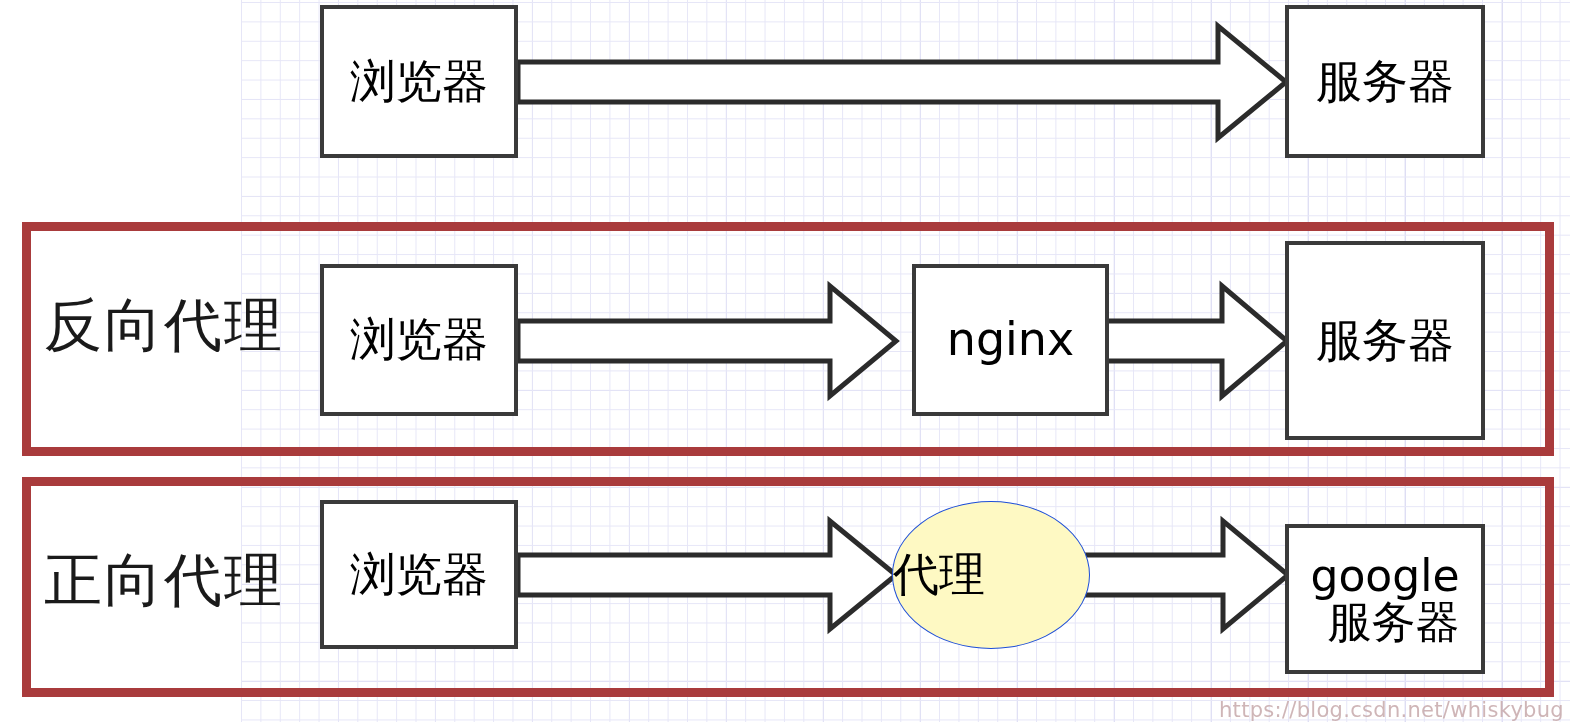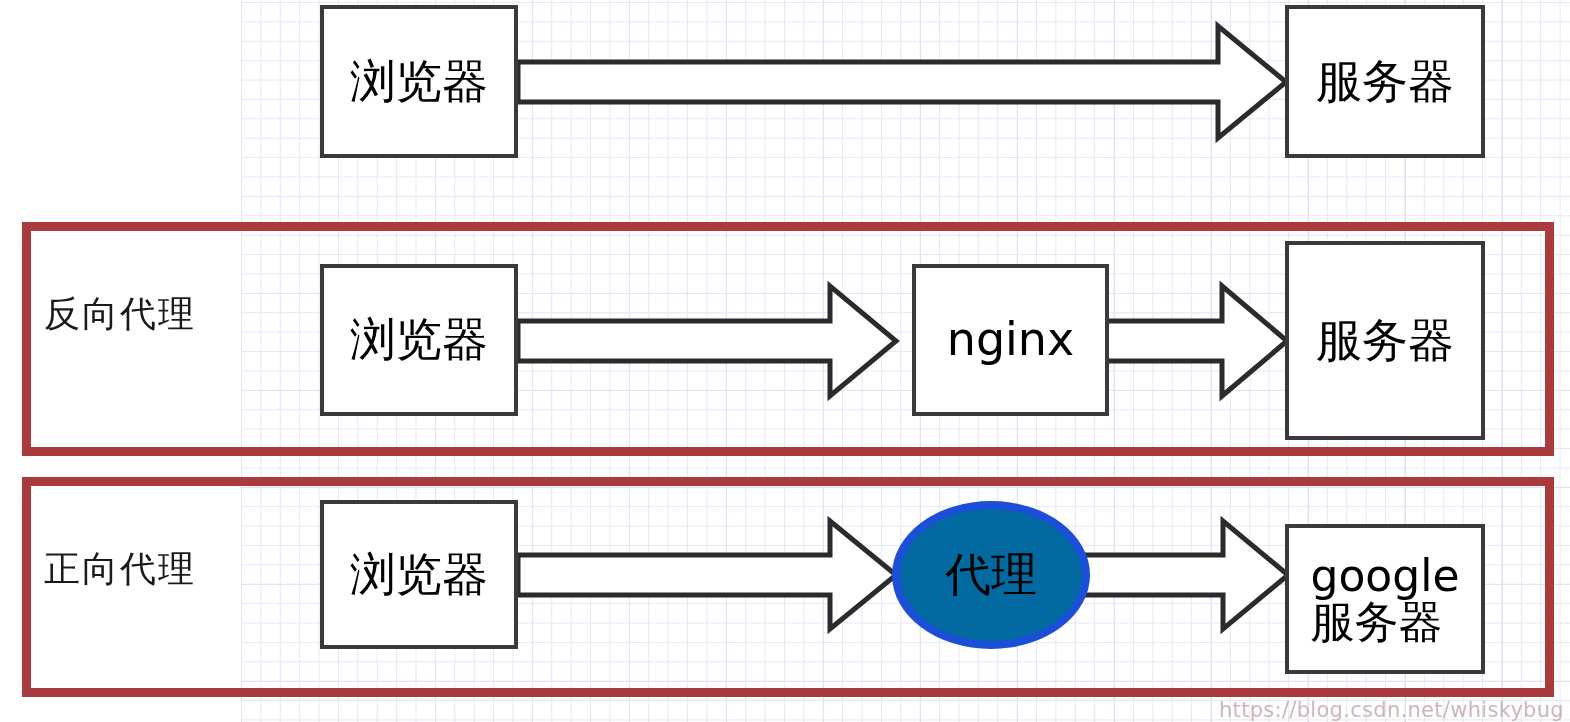--- a/index.html
+++ b/index.html
@@ -35,21 +35,21 @@
     position:absolute;
     border:9px solid #A93B3C;
     box-sizing:border-box;
     background:transparent;
   }
 
   
   .row-label{
     position:absolute;
     font-family:"DejaVu Serif","Liberation Serif",serif;
-    font-size:36px;
+    font-size:58px;
     color:#1a1a1a;
     letter-spacing:2px;
     white-space:nowrap;
     line-height:1;
   }
 
   
   .node-box{
     position:absolute;
     box-sizing:border-box;
@@ -57,36 +57,35 @@
     border:4px solid #3a3a3a;
     display:flex;
     align-items:center;
     justify-content:center;
     z-index:4;
   }
   .node-box .label{
     font-family:"DejaVu Sans","Liberation Sans",sans-serif;
     font-size:46px;
     color:#000000;
-    text-align:left;
+    text-align:right;
     line-height:1.04;
     white-space:pre-line;
   }
   .node-box.two-line .label{font-size:44px;}
 
   
   .node-ellipse{
     position:absolute;
     box-sizing:border-box;
-    background:#0369a1;
-    border:8px solid #1d4ed8;
+    background:#fef9c3;
+    border:1px solid #1d4ed8;
     border-radius:50%;
     display:flex;
     align-items:center;
-    justify-content:center;
     z-index:4;
   }
   .node-ellipse .label{
     font-family:"DejaVu Sans","Liberation Sans",sans-serif;
     font-size:46px;
     color:#000000;
   }
 
   
   .arrow{position:absolute;z-index:3;}

